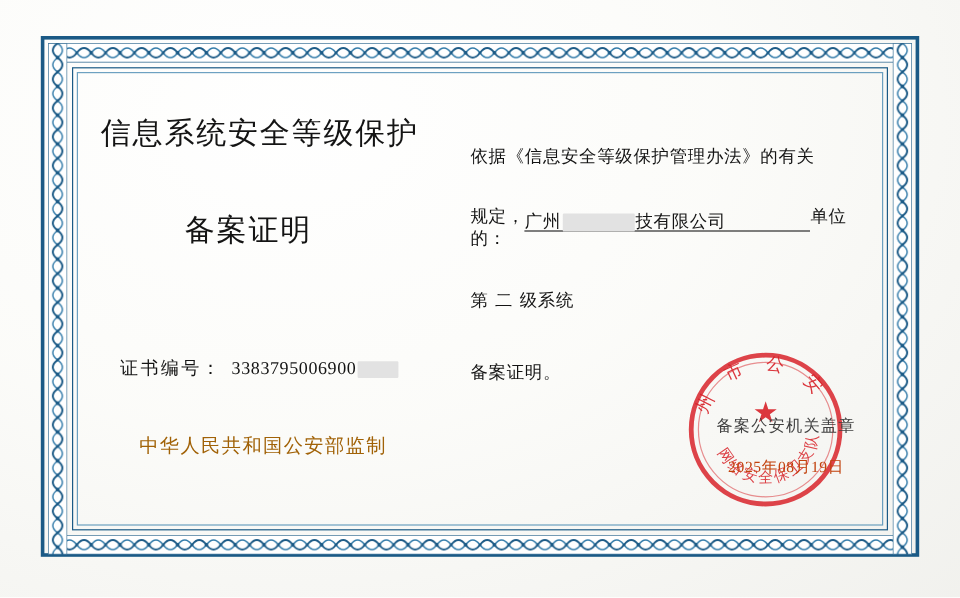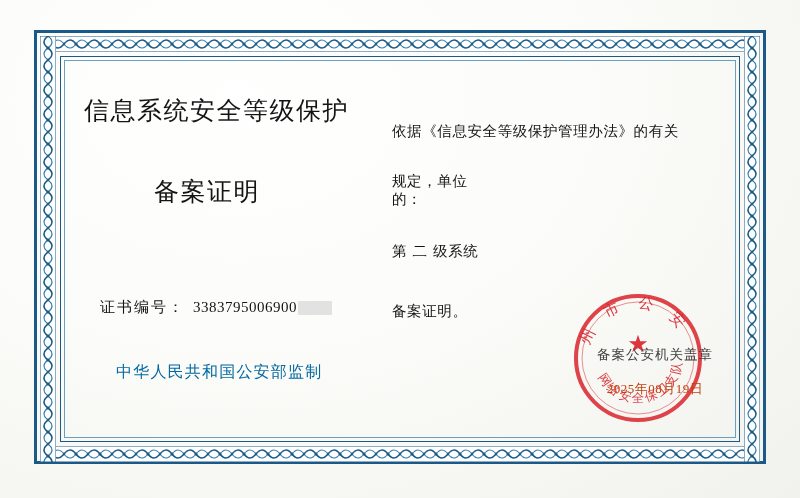--- a/index.html
+++ b/index.html
@@ -150,21 +150,21 @@
     margin-left: 1px;
     position: relative;
     top: -1px;
   }
 
   .issuer-row {
     position: absolute;
     left: 44px;
     top: 294px;
     font-size: 16px;
-    color: #0369a1;
+    color: #a16207;
     letter-spacing: 1.2px;
     white-space: nowrap;
   }
 
   
   .para {
     position: absolute;
     font-size: 14.5px;
     color: #141414;
     letter-spacing: 0.6px;
@@ -320,21 +320,21 @@
         <span class="cert-no-label">证书编号：</span><span class="cert-no-value">3383795006900</span><span class="redact redact-cert"></span>
       </div>
 
       <div class="issuer-row">中华人民共和国公安部监制</div>
     </div>
 
     <div class="right-col">
       <div class="para para-1">依据《信息安全等级保护管理办法》的有关</div>
 
       <div class="para para-2">
-        <span>规定，</span><span>单位</span>
+        <span>规定，</span><span class="blank-underline ul-company"><span class="fill-text"><span>广州</span><span class="redact redact-company"></span><span>技有限公司</span></span></span><span>单位</span>
       </div>
 
       <div class="para para-3">的：</div>
 
       <div class="para para-4">
         <span>第</span><span class="grade-char">二</span><span>级</span><span>系统</span>
       </div>
 
       <div class="para para-5">备案证明。</div>
     </div>

